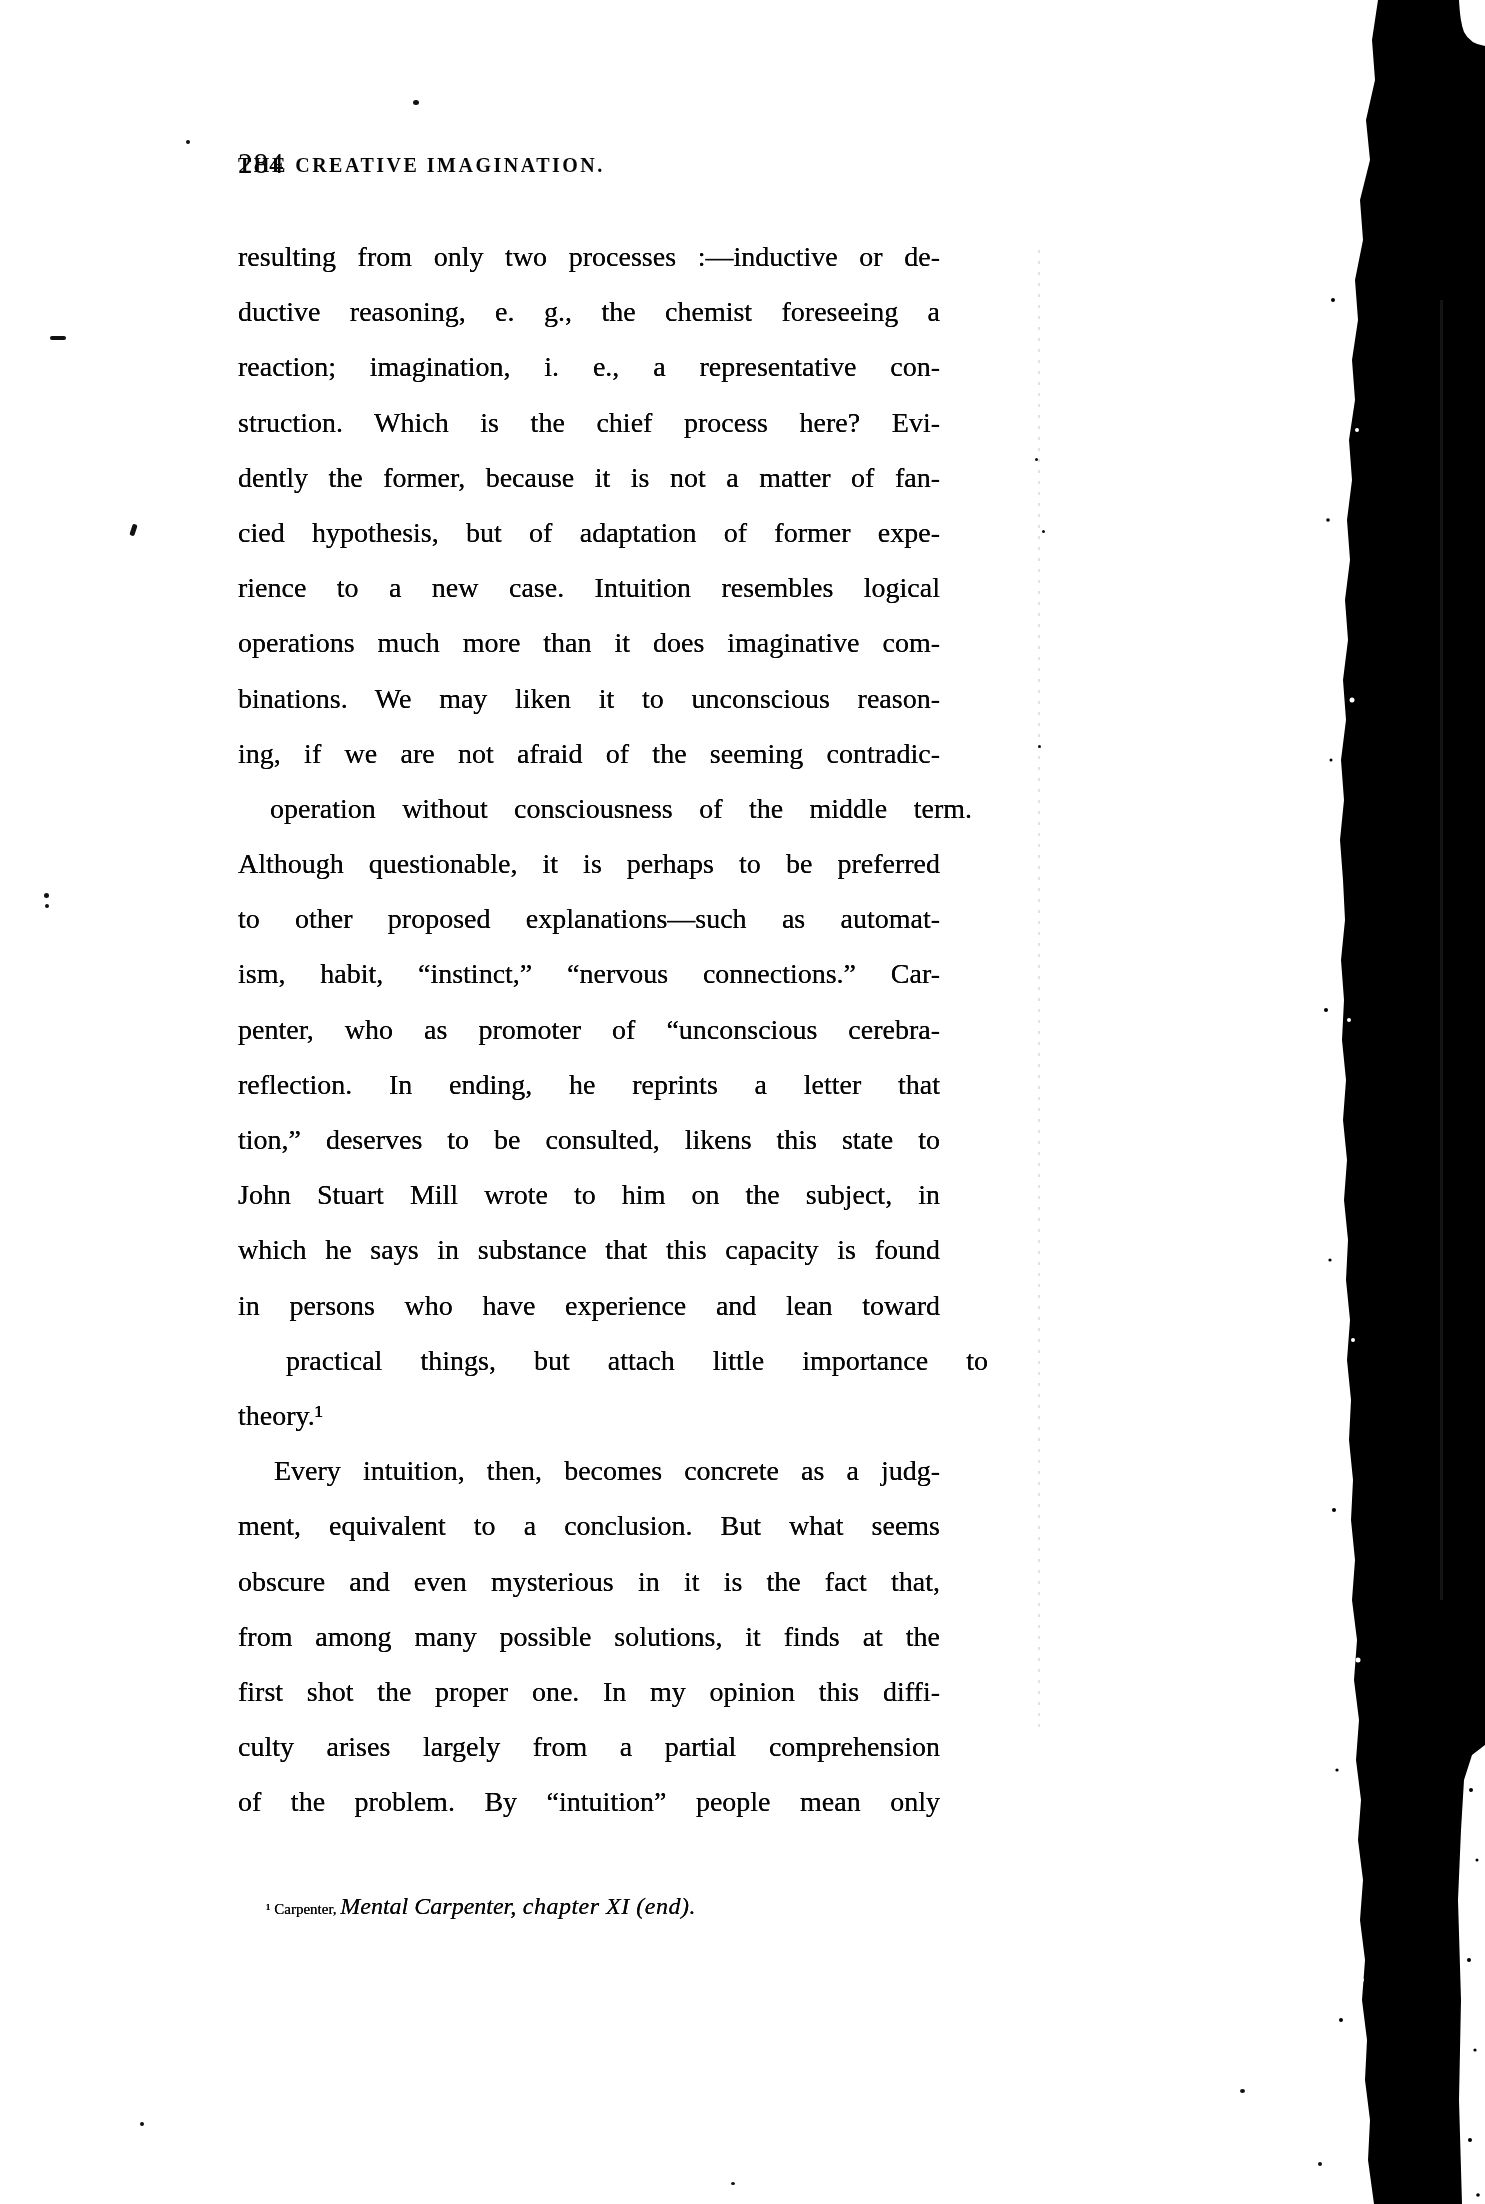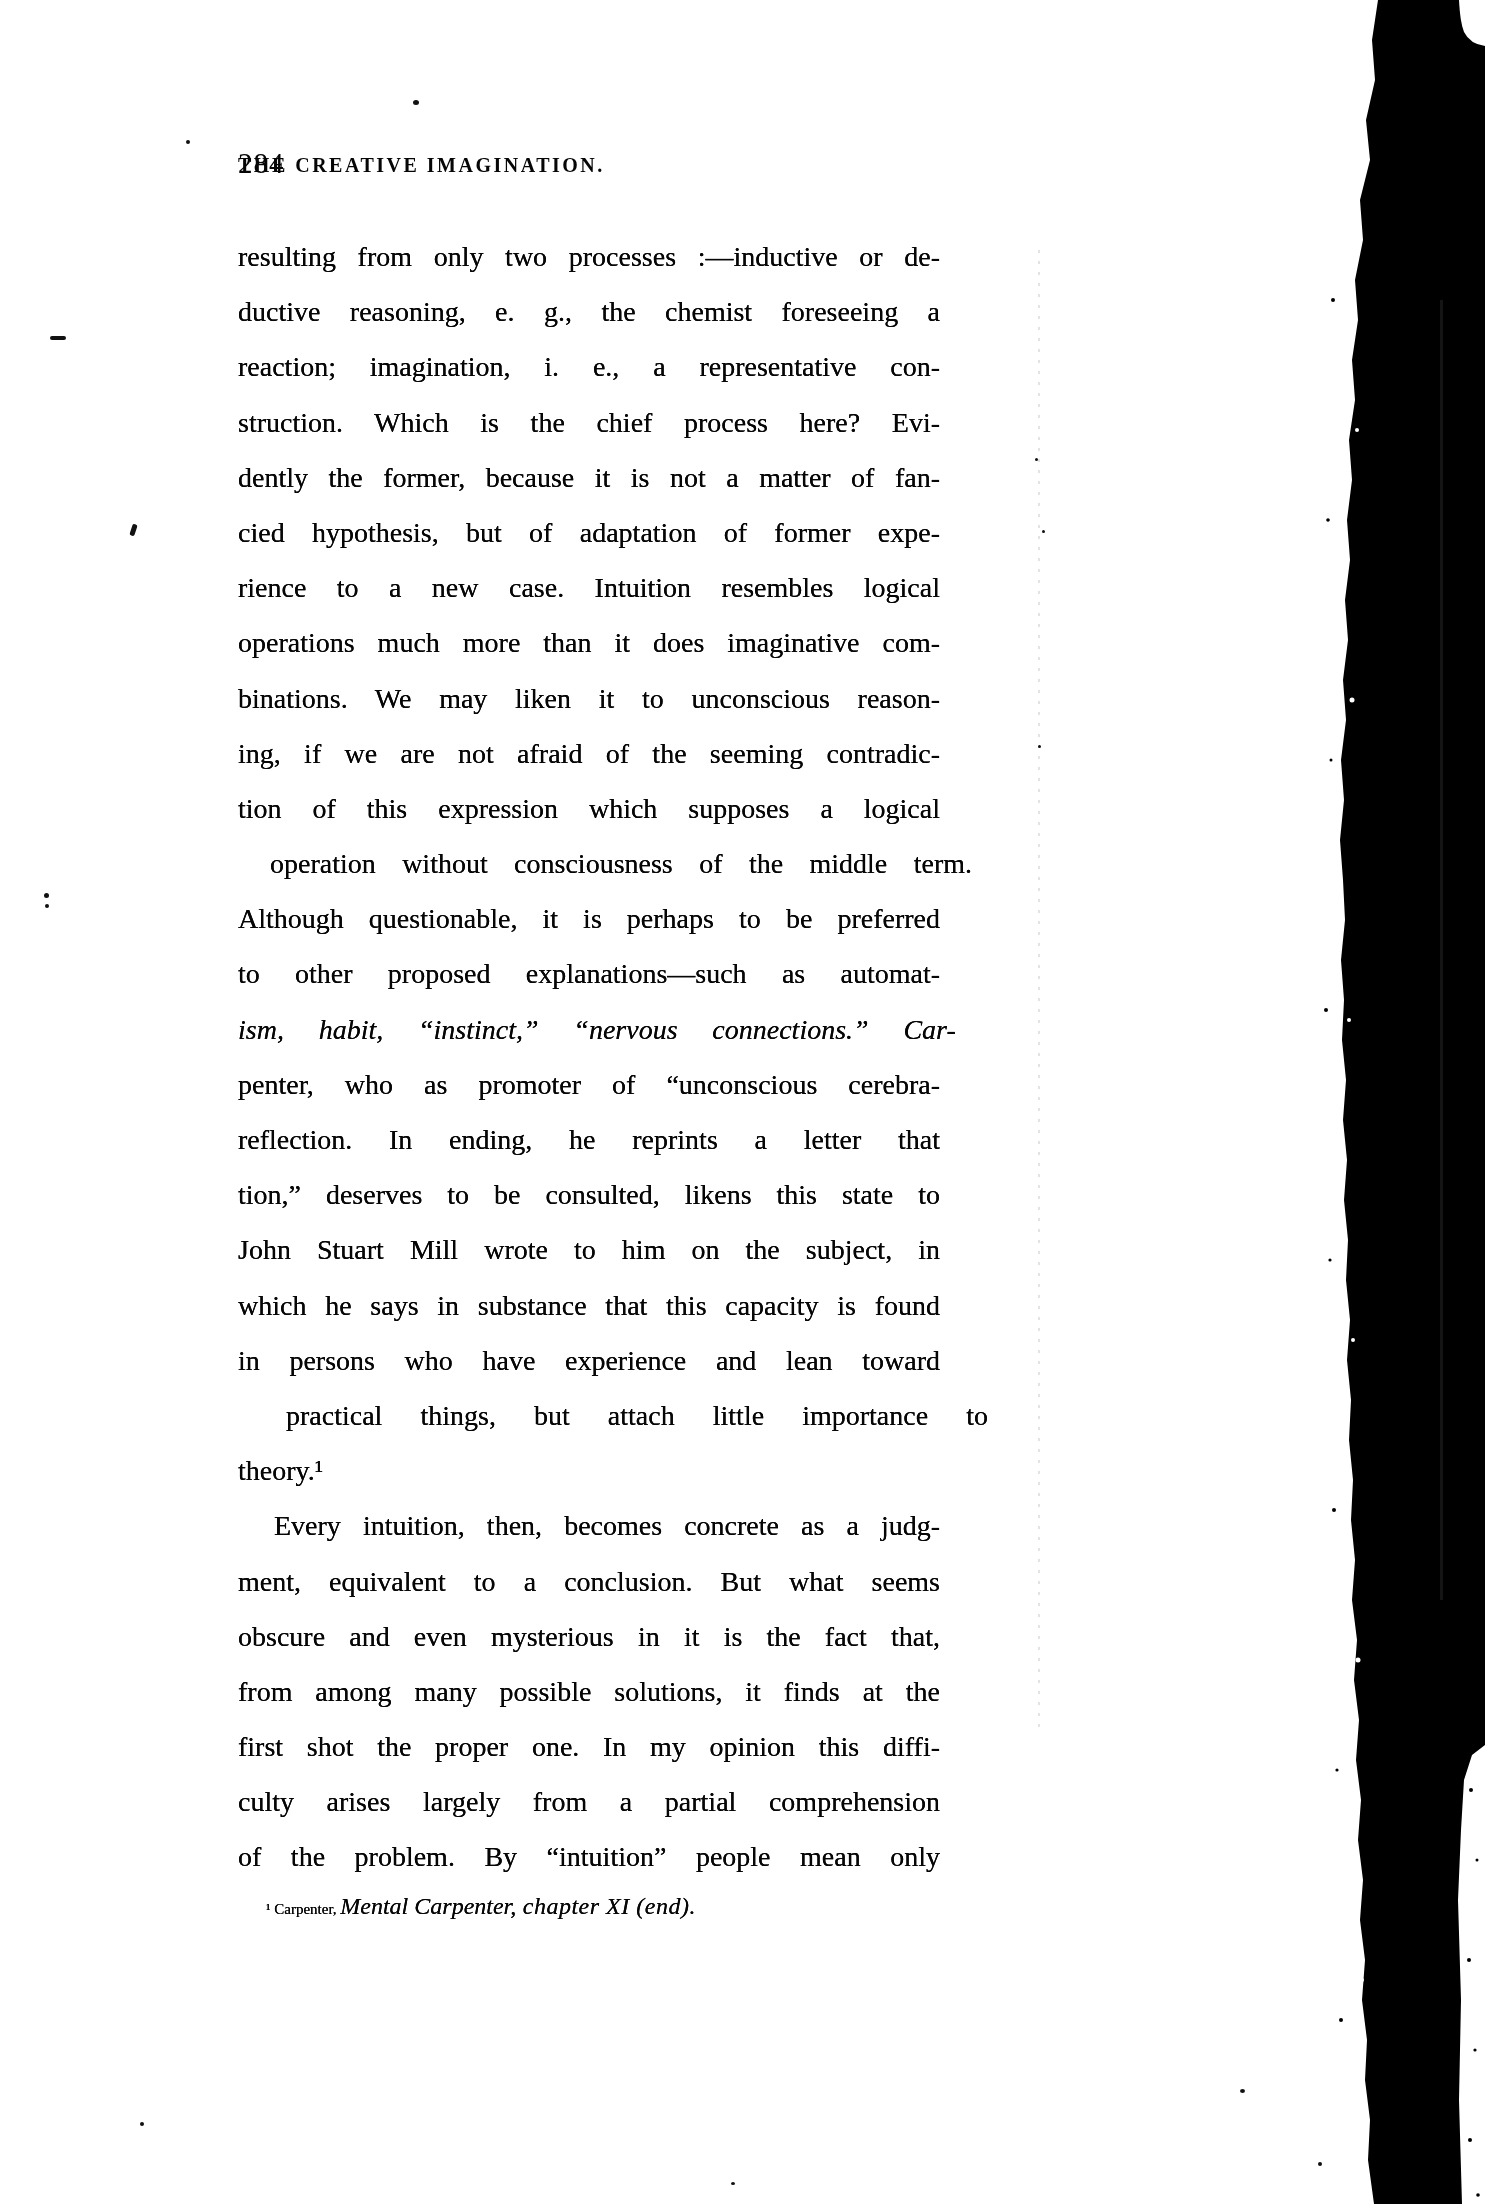--- a/index.html
+++ b/index.html
@@ -79,25 +79,24 @@
     <div class="line jline" style="word-spacing: 14.6362px;"><span>resulting from only two processes :—inductive or de-</span></div>
     <div class="line jline" style="word-spacing: 22.4241px;"><span>ductive reasoning, e. g., the chemist foreseeing a</span></div>
     <div class="line jline" style="word-spacing: 26.8151px;"><span>reaction; imagination, i. e., a representative con-</span></div>
     <div class="line jline" style="word-spacing: 24.6071px;"><span>struction. Which is the chief process here? Evi-</span></div>
     <div class="line jline" style="word-spacing: 13.4781px;"><span>dently the former, because it is not a matter of fan-</span></div>
     <div class="line jline" style="word-spacing: 20.3103px;"><span>cied hypothesis, but of adaptation of former expe-</span></div>
     <div class="line jline" style="word-spacing: 23.4263px;"><span>rience to a new case. Intuition resembles logical</span></div>
     <div class="line jline" style="word-spacing: 15.9732px;"><span>operations much more than it does imaginative com-</span></div>
     <div class="line jline" style="word-spacing: 20.6942px;"><span>binations. We may liken it to unconscious reason-</span></div>
     <div class="line jline" style="word-spacing: 16.3212px;"><span>ing, if we are not afraid of the seeming contradic-</span></div>
-    <div class="line jline" style="word-spacing: 23.9621px;"><span>tion of this expression which supposes a logical</span></div>
     <div class="line jline" style="word-spacing: 19.4062px; margin-left: 32px;"><span>operation without consciousness of the middle term.</span></div>
     <div class="line jline" style="word-spacing: 18.0848px;"><span>Although questionable, it is perhaps to be preferred</span></div>
     <div class="line jline" style="word-spacing: 28.2688px;"><span>to other proposed explanations—such as automat-</span></div>
-    <div class="line jline" style="word-spacing: 27.7656px; font-style: italic;"><span>ism, habit, “instinct,” “nervous connections.” Car-</span></div>
+    <div class="line jline" style="word-spacing: 27.7656px;"><span>ism, habit, “instinct,” “nervous connections.” Car-</span></div>
     <div class="line jline" style="word-spacing: 24.0182px;"><span>penter, who as promoter of “unconscious cerebra-</span></div>
     <div class="line jline" style="word-spacing: 29.7567px;"><span>reflection. In ending, he reprints a letter that</span></div>
     <div class="line jline" style="word-spacing: 17.957px;"><span>tion,” deserves to be consulted, likens this state to</span></div>
     <div class="line jline" style="word-spacing: 19.066px;"><span>John Stuart Mill wrote to him on the subject, in</span></div>
     <div class="line jline" style="word-spacing: 11.7309px;"><span>which he says in substance that this capacity is found</span></div>
     <div class="line jline" style="word-spacing: 22.6473px;"><span>in persons who have experience and lean toward</span></div>
     <div class="line jline" style="word-spacing: 31.0833px; margin-left: 48px;"><span>practical things, but attach little importance to</span></div>
     <div class="line"><span>theory.¹</span></div>
     <div class="line jline indent" style="word-spacing: 15.058px;"><span>Every intuition, then, becomes concrete as a judg-</span></div>
     <div class="line jline" style="word-spacing: 21.0804px;"><span>ment, equivalent to a conclusion. But what seems</span></div>

